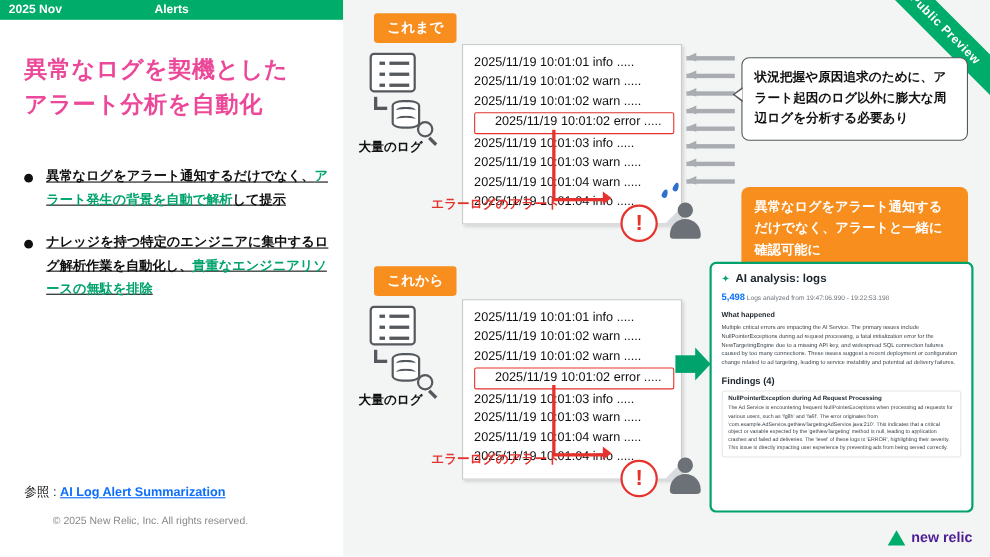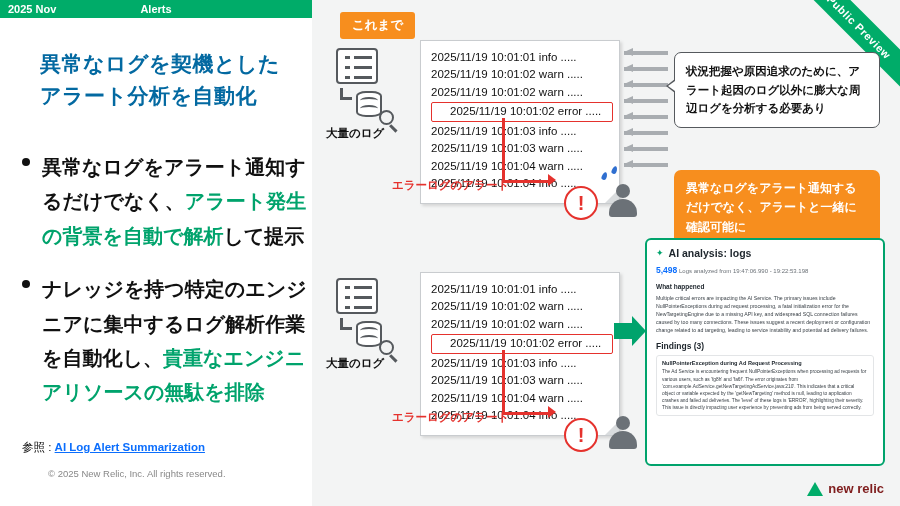--- a/index.html
+++ b/index.html
@@ -22,37 +22,38 @@
     position: absolute; left: 0; top: 0; width: 312px; height: 18px;
     background: #00ac69;
     color: #ffffff;
     font-size: 11px; font-weight: bold;
     display: flex; align-items: center;
   }
   .topbar .date { margin-left: 8px; }
   .topbar .alerts { position: absolute; left: 50%; transform: translateX(-50%); }
 
   .headline {
-    position: absolute; left: 40px; top: 48px; width: 280px;
-    font-size: 21px; font-weight: bold; color: #0369a1;
+    position: absolute; left: 22px; top: 48px; width: 280px;
+    font-size: 21px; font-weight: bold; color: #ec4899;
     line-height: 1.5;
     letter-spacing: 0.5px;
   }
 
   .bullets {
     position: absolute; left: 18px; top: 150px; width: 290px;
   }
   .bullet {
     position: relative;
     padding-left: 24px;
     margin-bottom: 19px;
-    font-size: 20px;
+    font-size: 12px;
     line-height: 1.72;
     color: #111111;
     font-weight: bold;
+    text-decoration: underline;
   }
   .bullet::before {
     content: "";
     position: absolute; left: 4px; top: 8px;
     width: 8px; height: 8px; border-radius: 50%;
     background: #111111;
   }
   .hl { color: #00a36c; }
 
   .ref {
@@ -312,21 +313,21 @@
   .newrelic-logo {
     position: absolute; right: 16px; bottom: 10px;
     display: flex; align-items: center; gap: 5px;
   }
   .newrelic-logo .mark {
     width: 0; height: 0;
     border-left: 8px solid transparent;
     border-right: 8px solid transparent;
     border-bottom: 14px solid #00ac69;
   }
-  .newrelic-logo .txt { font-size: 13px; font-weight: bold; color: #7f1d1d; text-align: center; }
+  .newrelic-logo .txt { font-size: 13px; font-weight: bold; color: #4c1d95; text-align: center; }
 </style>
 </head>
 <body>
 
 <div id="root">
 
   <div class="left-panel">
 
     <div class="topbar">
       <span class="date">2025 Nov</span>
@@ -435,20 +436,21 @@
     </div>
 
     <div class="alert-circle" style="left:252px; top:186px;">!</div>
     <div class="person" style="left:296px; top:184px;">
       <div class="head"></div>
         <div class="body"></div>
     </div>
     <div class="sweat" style="left:290px; top:172px;"></div>
     <div class="sweat" style="left:300px; top:166px;"></div>
 
+    <div class="stage-label" id="label-future">これから</div>
 
     <div class="log-icon" style="left:24px; top:278px;">
       <i class="r1"></i>
         <i class="l r1"></i>
       <i class="r2"></i>
         <i class="l r2"></i>
       <i class="r3"></i>
         <i class="l r3"></i>
     </div>
     <div class="arrow-down-right" style="left:26px; top:318px;"></div>
@@ -496,21 +498,21 @@
       <div class="ai-card-header">
         <span class="sparkle">✦</span>
         <span class="ai-card-title">AI analysis: logs</span>
       </div>
       <div class="ai-card-sub">
         <b>5,498</b>
         <span>Logs analyzed from 19:47:06.990 - 19:22:53.198</span>
       </div>
       <div class="ai-sec-title">What happened</div>
       <div class="ai-para">Multiple critical errors are impacting the AI Service. The primary issues include NullPointerExceptions during ad request processing, a fatal initialization error for the NewTargetingEngine due to a missing API key, and widespread SQL connection failures caused by too many connections. These issues suggest a recent deployment or configuration change related to ad targeting, leading to service instability and potential ad delivery failures.</div>
-      <div class="ai-findings">Findings (3)</div>
+      <div class="ai-findings">Findings (4)</div>
       <div class="ai-finding-box">
         <div class="ai-finding-title">NullPointerException during Ad Request Processing</div>
         <div class="ai-finding-body">The Ad Service is encountering frequent NullPointerExceptions when processing ad requests for various users, such as 'fg8h' and 'fa6f'. The error originates from 'com.example.AdService.getNewTargetingAdService.java:210'. This indicates that a critical object or variable expected by the 'getNewTargeting' method is null, leading to application crashes and failed ad deliveries. The 'level' of these logs is 'ERROR', highlighting their severity. This issue is directly impacting user experience by preventing ads from being served correctly.</div>
       </div>
     </div>
 
     <div class="newrelic-logo">
       <span class="mark"></span>
       <span class="txt">new relic</span>
     </div>

